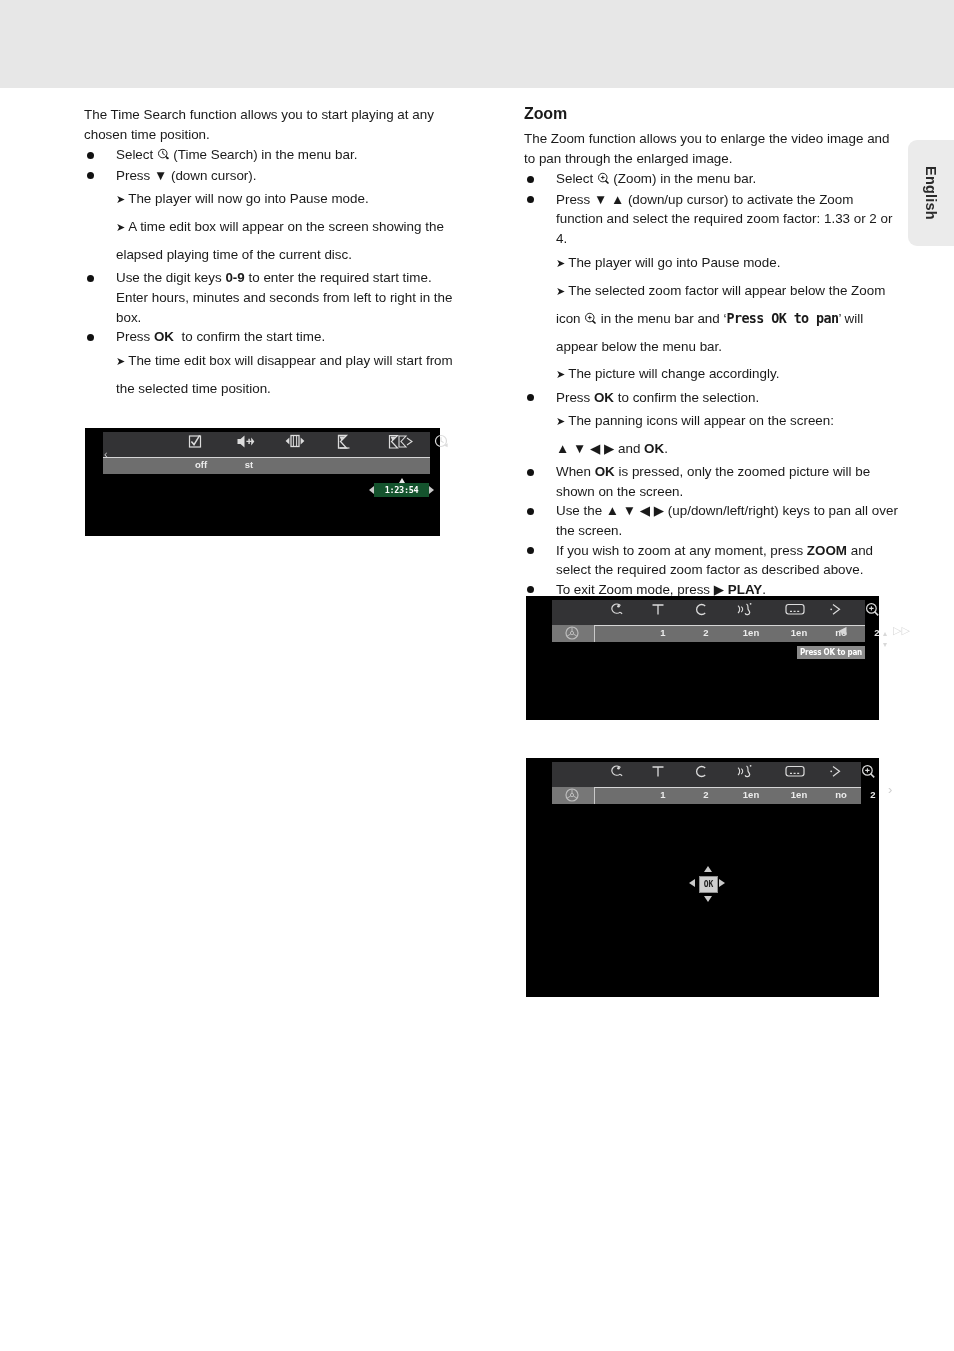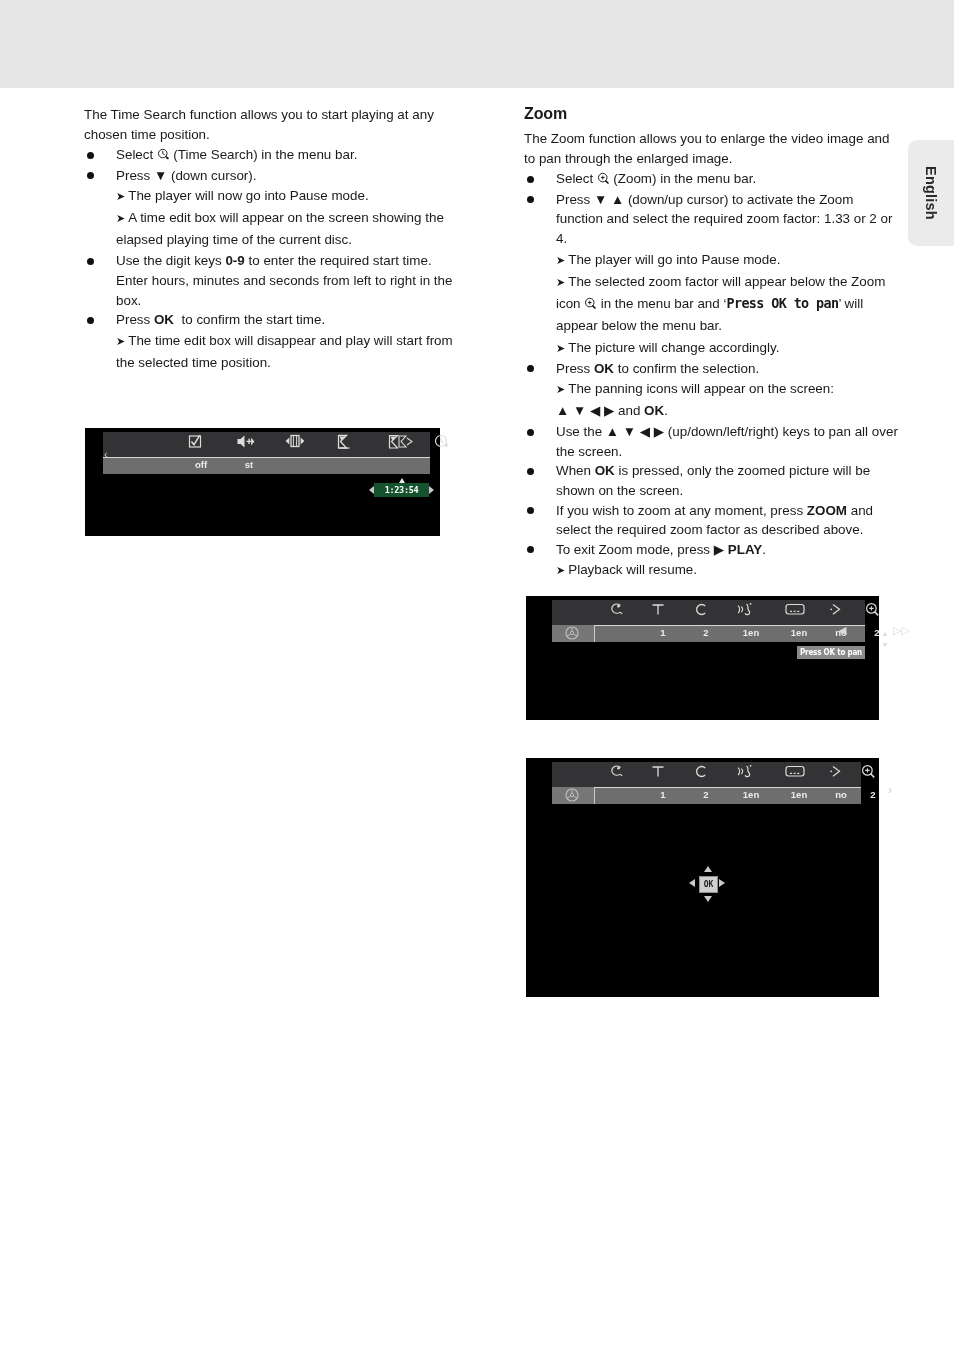--- a/index.html
+++ b/index.html
@@ -25,21 +25,21 @@
   h2.sec{font-size:16px;font-weight:bold;margin:0 0 6px 0;letter-spacing:-.1px;}
   .para{font-size:13.4px;line-height:19.6px;margin:0 0 1px 0;}
   ul.blist{list-style:none;margin:0;padding:0;}
   ul.blist > li{position:relative;padding-left:32px;font-size:13.4px;line-height:19.6px;margin:0;}
   ul.blist > li::before{
     content:"";position:absolute;left:3px;top:6.5px;width:7px;height:7px;
     border-radius:50%;background:#111;
   }
   li.nobullet{padding-left:32px;}
   li.nobullet::before{display:none;}
-  .sub{display:block;font-size:13.4px;line-height:22px;}
+  .sub{display:block;font-size:13.4px;line-height:27px;}
   .sub .ar{font-size:11px;margin-right:4px;letter-spacing:-1px;}
   b{font-weight:bold;}
   .lcd{font-family:"DejaVu Sans Mono", monospace;font-weight:bold;font-size:13.4px;letter-spacing:-.6px;}
   .glyph{font-size:12px;}
 
   
   .shot{position:absolute;background:#000;}
   #shot-time{left:85px;top:428px;width:355px;height:108px;}
   #shot-zoom-pan{left:526px;top:596px;width:353px;height:124px;}
   #shot-zoom-icons{left:526px;top:758px;width:353px;height:239px;}
@@ -173,24 +173,24 @@
     <li>
       <span>Press <b>OK</b> to confirm the selection.</span>
     </li>
     <li class="nobullet">
       <span class="sub"><span class="ar">➤</span><span>The panning icons will appear on the screen:</span></span>
     </li>
     <li class="nobullet">
       <span class="sub">▲ ▼ ◀ ▶ and <b>OK</b>.</span>
     </li>
     <li>
+      <span>When <b>OK</b> is pressed, only the zoomed picture will be shown on the screen.</span>
+    </li>
+    <li>
       <span>Use the ▲ ▼ ◀ ▶ (up/down/left/right) keys to pan all over the screen.</span>
-    </li>
-    <li>
-      <span>When <b>OK</b> is pressed, only the zoomed picture will be shown on the screen.</span>
     </li>
     <li>
       <span>If you wish to zoom at any moment, press <b>ZOOM</b> and select the required zoom factor as described above.</span>
     </li>
     <li>
       <span>To exit Zoom mode, press ▶ <b>PLAY</b>.</span>
     </li>
     <li class="nobullet">
       <span class="sub"><span class="ar">➤</span><span>Playback will resume.</span></span>
     </li>

